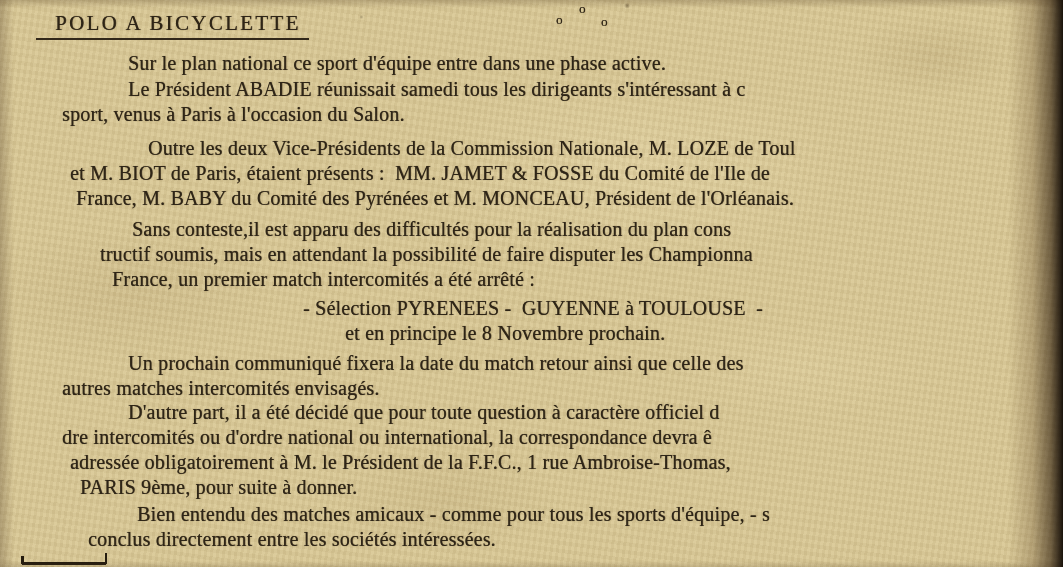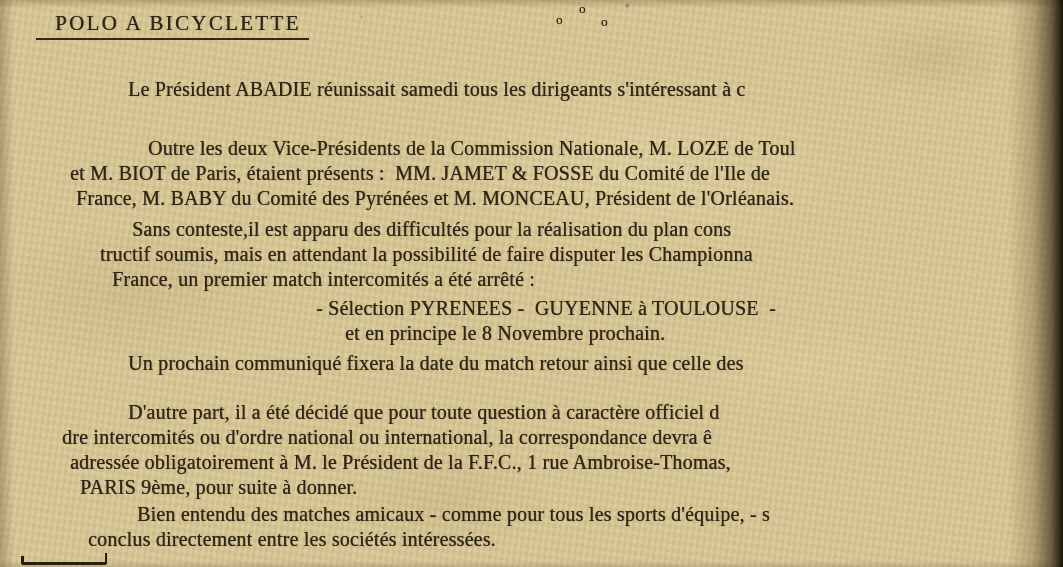--- a/index.html
+++ b/index.html
@@ -77,30 +77,33 @@
 <body>
 
 <div class="page">
 
   <h1 class="heading">POLO A BICYCLETTE</h1>
 
   <span class="orn o1">o</span>
   <span class="orn o2">o</span>
   <span class="orn o3">o</span>
 
+  <div class="tline" style="left:128px;top:52px;">Sur le plan national ce sport d'équipe entre dans une phase active.</div>
   <div class="tline" style="left:128px;top:78px;">Le Président ABADIE réunissait samedi tous les dirigeants s'intéressant à c</div>
+  <div class="tline" style="left:62px;top:103px;">sport, venus à Paris à l'occasion du Salon.</div>
   <div class="tline" style="left:148px;top:137px;">Outre les deux Vice-Présidents de la Commission Nationale, M. LOZE de Toul</div>
   <div class="tline" style="left:70px;top:162px;">et M. BIOT de Paris, étaient présents :  MM. JAMET &amp; FOSSE du Comité de l'Ile de</div>
   <div class="tline" style="left:76px;top:187px;">France, M. BABY du Comité des Pyrénées et M. MONCEAU, Président de l'Orléanais.</div>
   <div class="tline" style="left:132px;top:218px;">Sans conteste,il est apparu des difficultés pour la réalisation du plan cons</div>
   <div class="tline" style="left:100px;top:243px;">tructif soumis, mais en attendant la possibilité de faire disputer les Championna</div>
   <div class="tline" style="left:100px;top:268px;margin-left:12px;">France, un premier match intercomités a été arrêté :</div>
-  <div class="tline" style="left:303px;top:297px;margin-left:13px;">- Sélection PYRENEES -  GUYENNE à TOULOUSE  -</div>
+  <div class="tline" style="left:303px;top:297px;">- Sélection PYRENEES -  GUYENNE à TOULOUSE  -</div>
   <div class="tline" style="left:345px;top:322px;">et en principe le 8 Novembre prochain.</div>
   <div class="tline" style="left:128px;top:352px;">Un prochain communiqué fixera la date du match retour ainsi que celle des</div>
+  <div class="tline" style="left:62px;top:377px;">autres matches intercomités envisagés.</div>
   <div class="tline" style="left:128px;top:401px;">D'autre part, il a été décidé que pour toute question à caractère officiel d</div>
   <div class="tline" style="left:62px;top:426px;">dre intercomités ou d'ordre national ou international, la correspondance devra ê</div>
   <div class="tline" style="left:70px;top:451px;">adressée obligatoirement à M. le Président de la F.F.C., 1 rue Ambroise-Thomas,</div>
   <div class="tline" style="left:80px;top:476px;">PARIS 9ème, pour suite à donner.</div>
   <div class="tline" style="left:137px;top:503px;">Bien entendu des matches amicaux - comme pour tous les sports d'équipe, - s</div>
   <div class="tline" style="left:88px;top:528px;">conclus directement entre les sociétés intéressées.</div>
 
   <div class="next-mark"></div>
 
   <div class="edge-top"></div>

